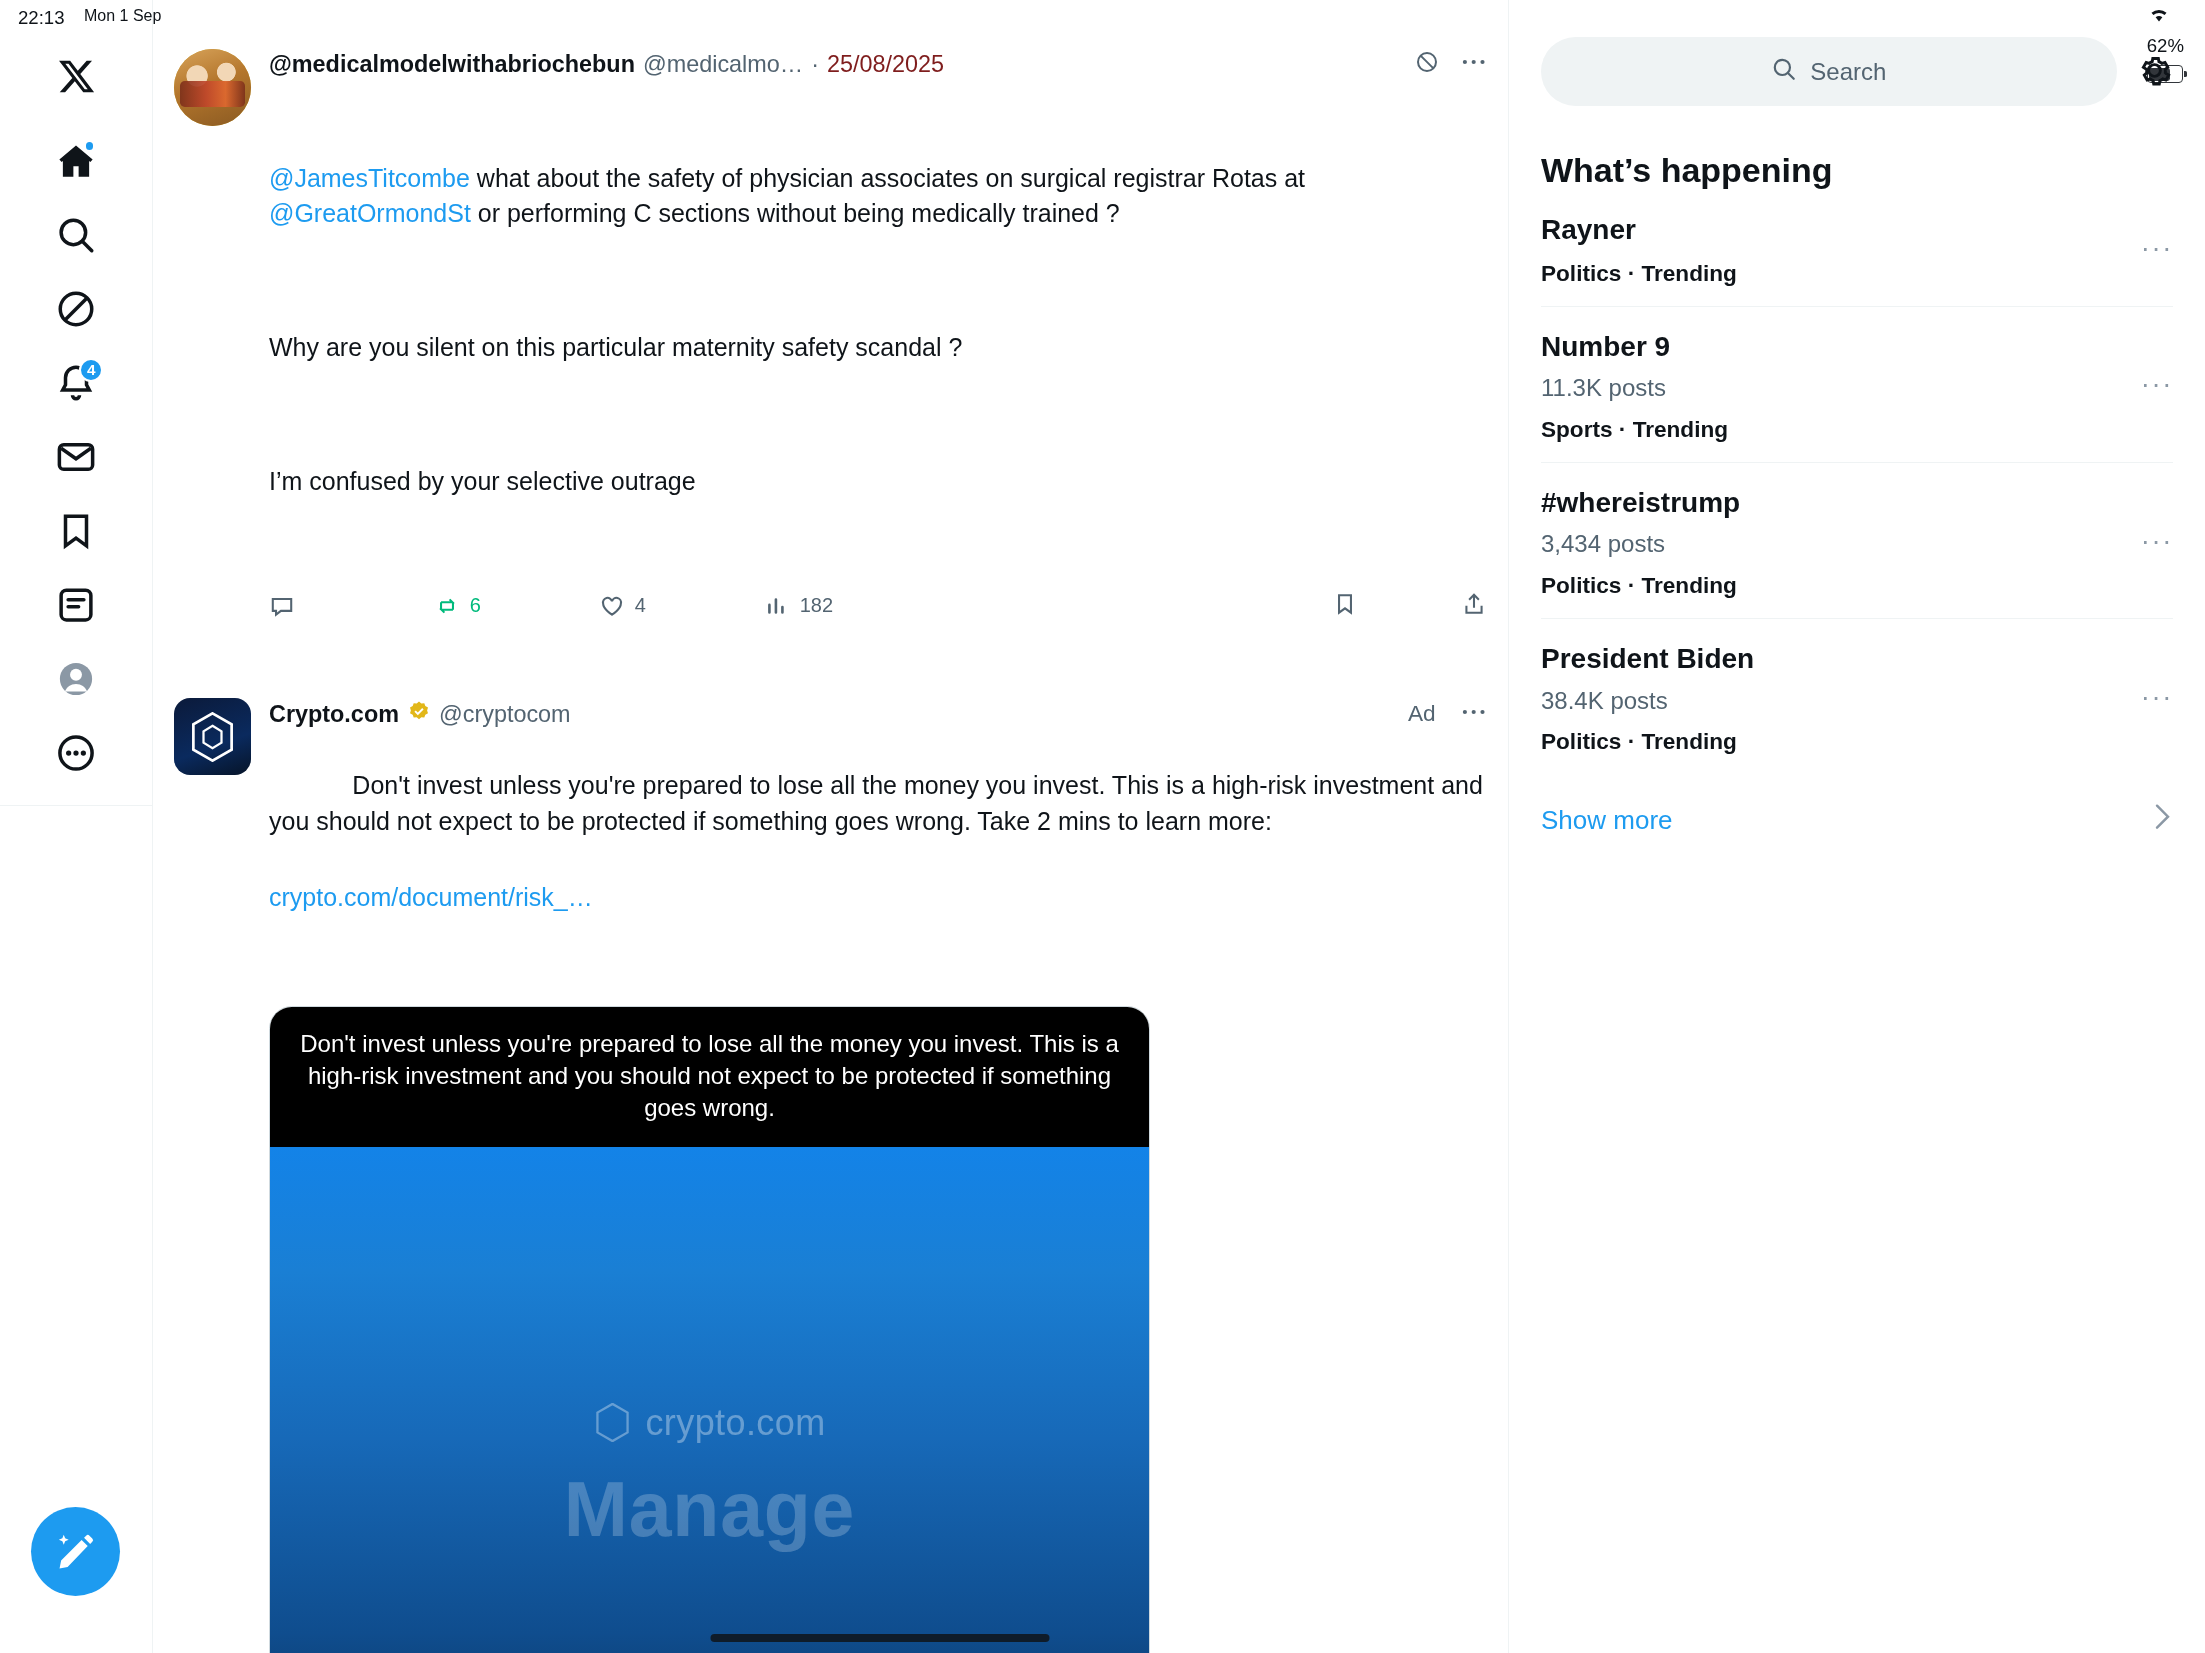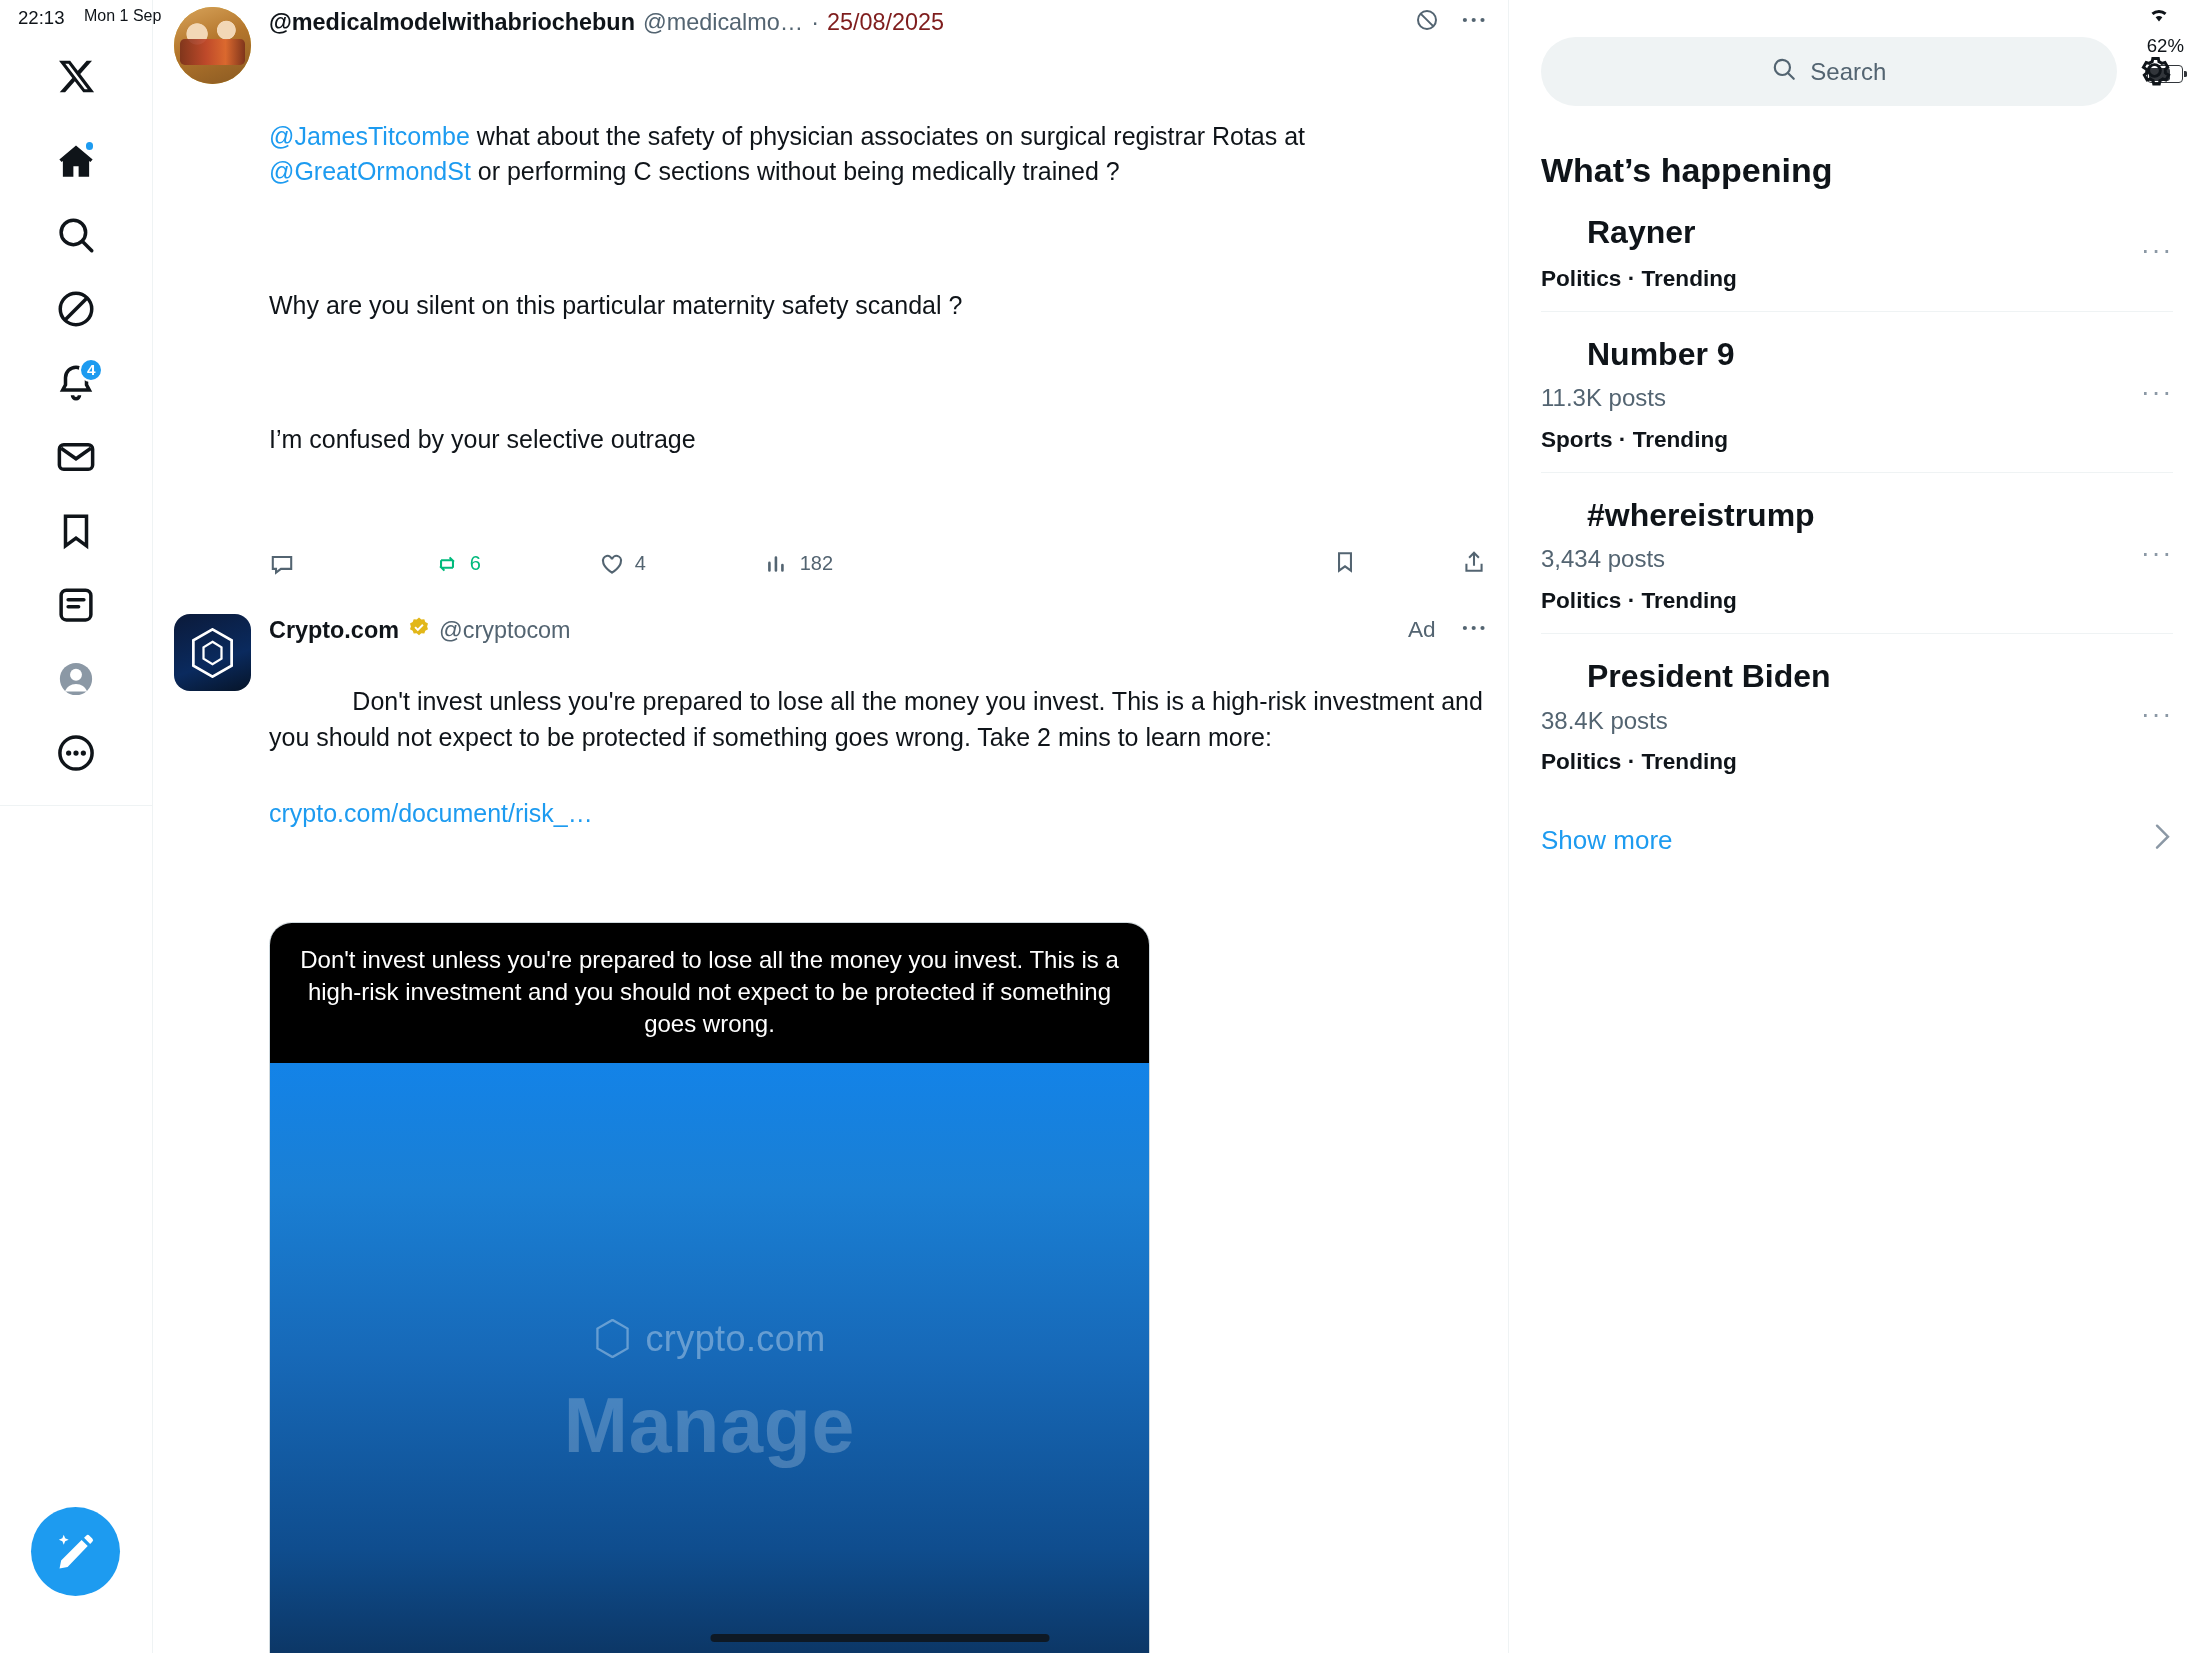--- a/index.html
+++ b/index.html
@@ -67,21 +67,21 @@
     cursor: pointer;
   }
 
   
   .timeline {
     width: 1356px; flex: 0 0 1356px; height: 1653px;
     border-right: 0.8px solid #eff3f4; overflow: hidden; position: relative;
     background: #fff;
   }
   .tweet { padding: 0 21px 0 21px; position: relative; }
-  .tweet-row { display: flex; gap: 18px; }
+  .tweet-row { display: flex; gap: 18px; margin-top: 42px; }
   .avatar {
     width: 77px; height: 77px; border-radius: 50%; flex: 0 0 77px;
     overflow: hidden; position: relative;
     background: #c9a227;
   }
   .avatar-art {
     width: 100%; height: 100%;
     background:
       radial-gradient(circle at 30% 35%, #f2d7b6 0 14%, transparent 15%),
       radial-gradient(circle at 68% 30%, #f2d7b6 0 12%, transparent 13%),
@@ -155,21 +155,21 @@
     flex: 1 1 auto; height: 69px; border-radius: 806px; background: #eff3f4;
     display: flex; align-items: center; justify-content: center; gap: 13px;
     color: #536471; font-size: 24px; cursor: text;
   }
   .gear { cursor: pointer; }
   .rc-title { font-size: 34px; font-weight: 700; color: #0f1419; margin-top: 45px; }
   .trend {
     padding: 24px 0 19.4px; position: relative; border-bottom: 0.8px solid #eff3f4;
   }
   .trend:last-of-type { border-bottom: none; }
-  .trend-name { font-size: 32px; font-weight: 700; color: #0f1419; margin-left: 46px; }
+  .trend-name { font-size: 28px; font-weight: 700; color: #0f1419; }
   .trend-posts { font-size: 24px; color: #536471; margin-top: 11.3px; }
   .trend-cat { font-size: 22.6px; font-weight: 700; color: #0f1419; margin-top: 14.5px; }
   .trend-more {
     position: absolute; right: 0; top: 50%; transform: translateY(-50%);
     color: #8b98a5; font-size: 27.4px; letter-spacing: 1.6px; cursor: pointer;
   }
   .show-more {
     display: flex; align-items: center; justify-content: space-between;
     color: #1d9bf0; font-size: 26px; padding: 29px 0 0; cursor: pointer;
   }

